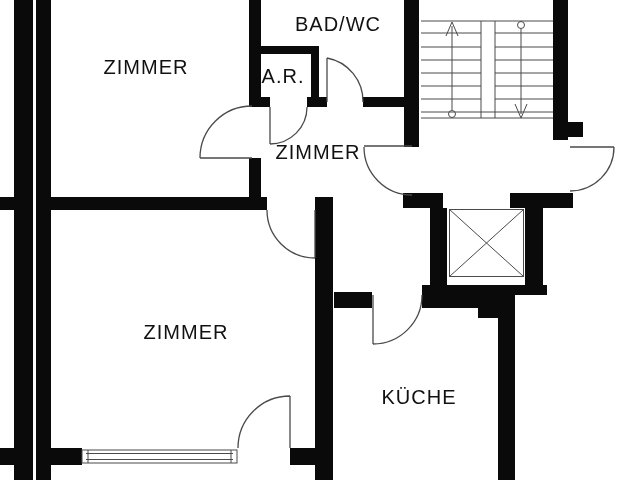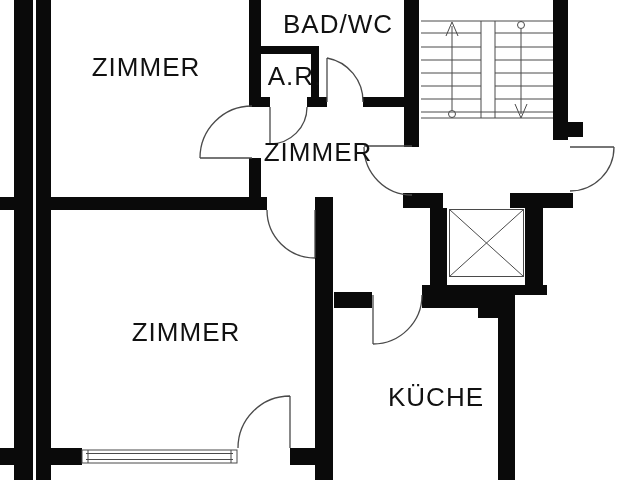--- a/index.html
+++ b/index.html
@@ -6,21 +6,21 @@
   .plan{
     position:relative;width:621px;height:480px;background:var(--bg,#fff);
     overflow:hidden;font-family:"Liberation Sans", sans-serif;
   }
   .plan svg{position:absolute;left:0;top:0;}
   .wall{fill:var(--wall,#0a0a0a);stroke:none;}
   .thin{stroke:var(--line,#4a4a4a);stroke-width:1.3;fill:none;}
   .thin-light{stroke:var(--line,#4a4a4a);stroke-width:1;fill:none;}
   .room-label{
     position:absolute;transform:translate(-50%,-50%);
-    color:var(--text,#111);font-size:26px;letter-spacing:1px;white-space:nowrap;
+    color:var(--text,#111);font-size:20px;letter-spacing:1px;white-space:nowrap;
   }
 </style>
 </head>
 <body>
 
 <div class="plan">
   <svg width="621" height="480" viewBox="0 0 621 480">
 
     <g>
       <rect class="wall" x="14" y="0" width="19" height="480"></rect>
@@ -95,17 +95,17 @@
       <path class="thin" d="M315,210 V258 M267,210 A48,48 0 0 0 315,258"></path>
       <path class="thin" d="M290,448 V396 M238,448 A52,52 0 0 1 290,396"></path>
       <path class="thin" d="M373,295 V344 M373,344 A49,49 0 0 0 422,295"></path>
       <path class="thin" d="M364,146 H412 M364,147 A48,48 0 0 0 412,195"></path>
       <path class="thin" d="M570,147 H614 M614,147 A44,44 0 0 1 570,191"></path>
     </g>
   </svg>
 
   <div class="room-label" style="left:146px;top:67px">ZIMMER</div>
   <div class="room-label" style="left:338px;top:24px">BAD/WC</div>
-  <div class="room-label" style="left:295px;top:76px">A.R.</div>
+  <div class="room-label" style="left:283px;top:76px">A.R.</div>
   <div class="room-label" style="left:318px;top:152px">ZIMMER</div>
   <div class="room-label" style="left:186px;top:332px">ZIMMER</div>
-  <div class="room-label" style="left:436px;top:397px">KÜCHE</div>
+  <div class="room-label" style="left:419px;top:397px">KÜCHE</div>
 </div>
 
 </body></html>

